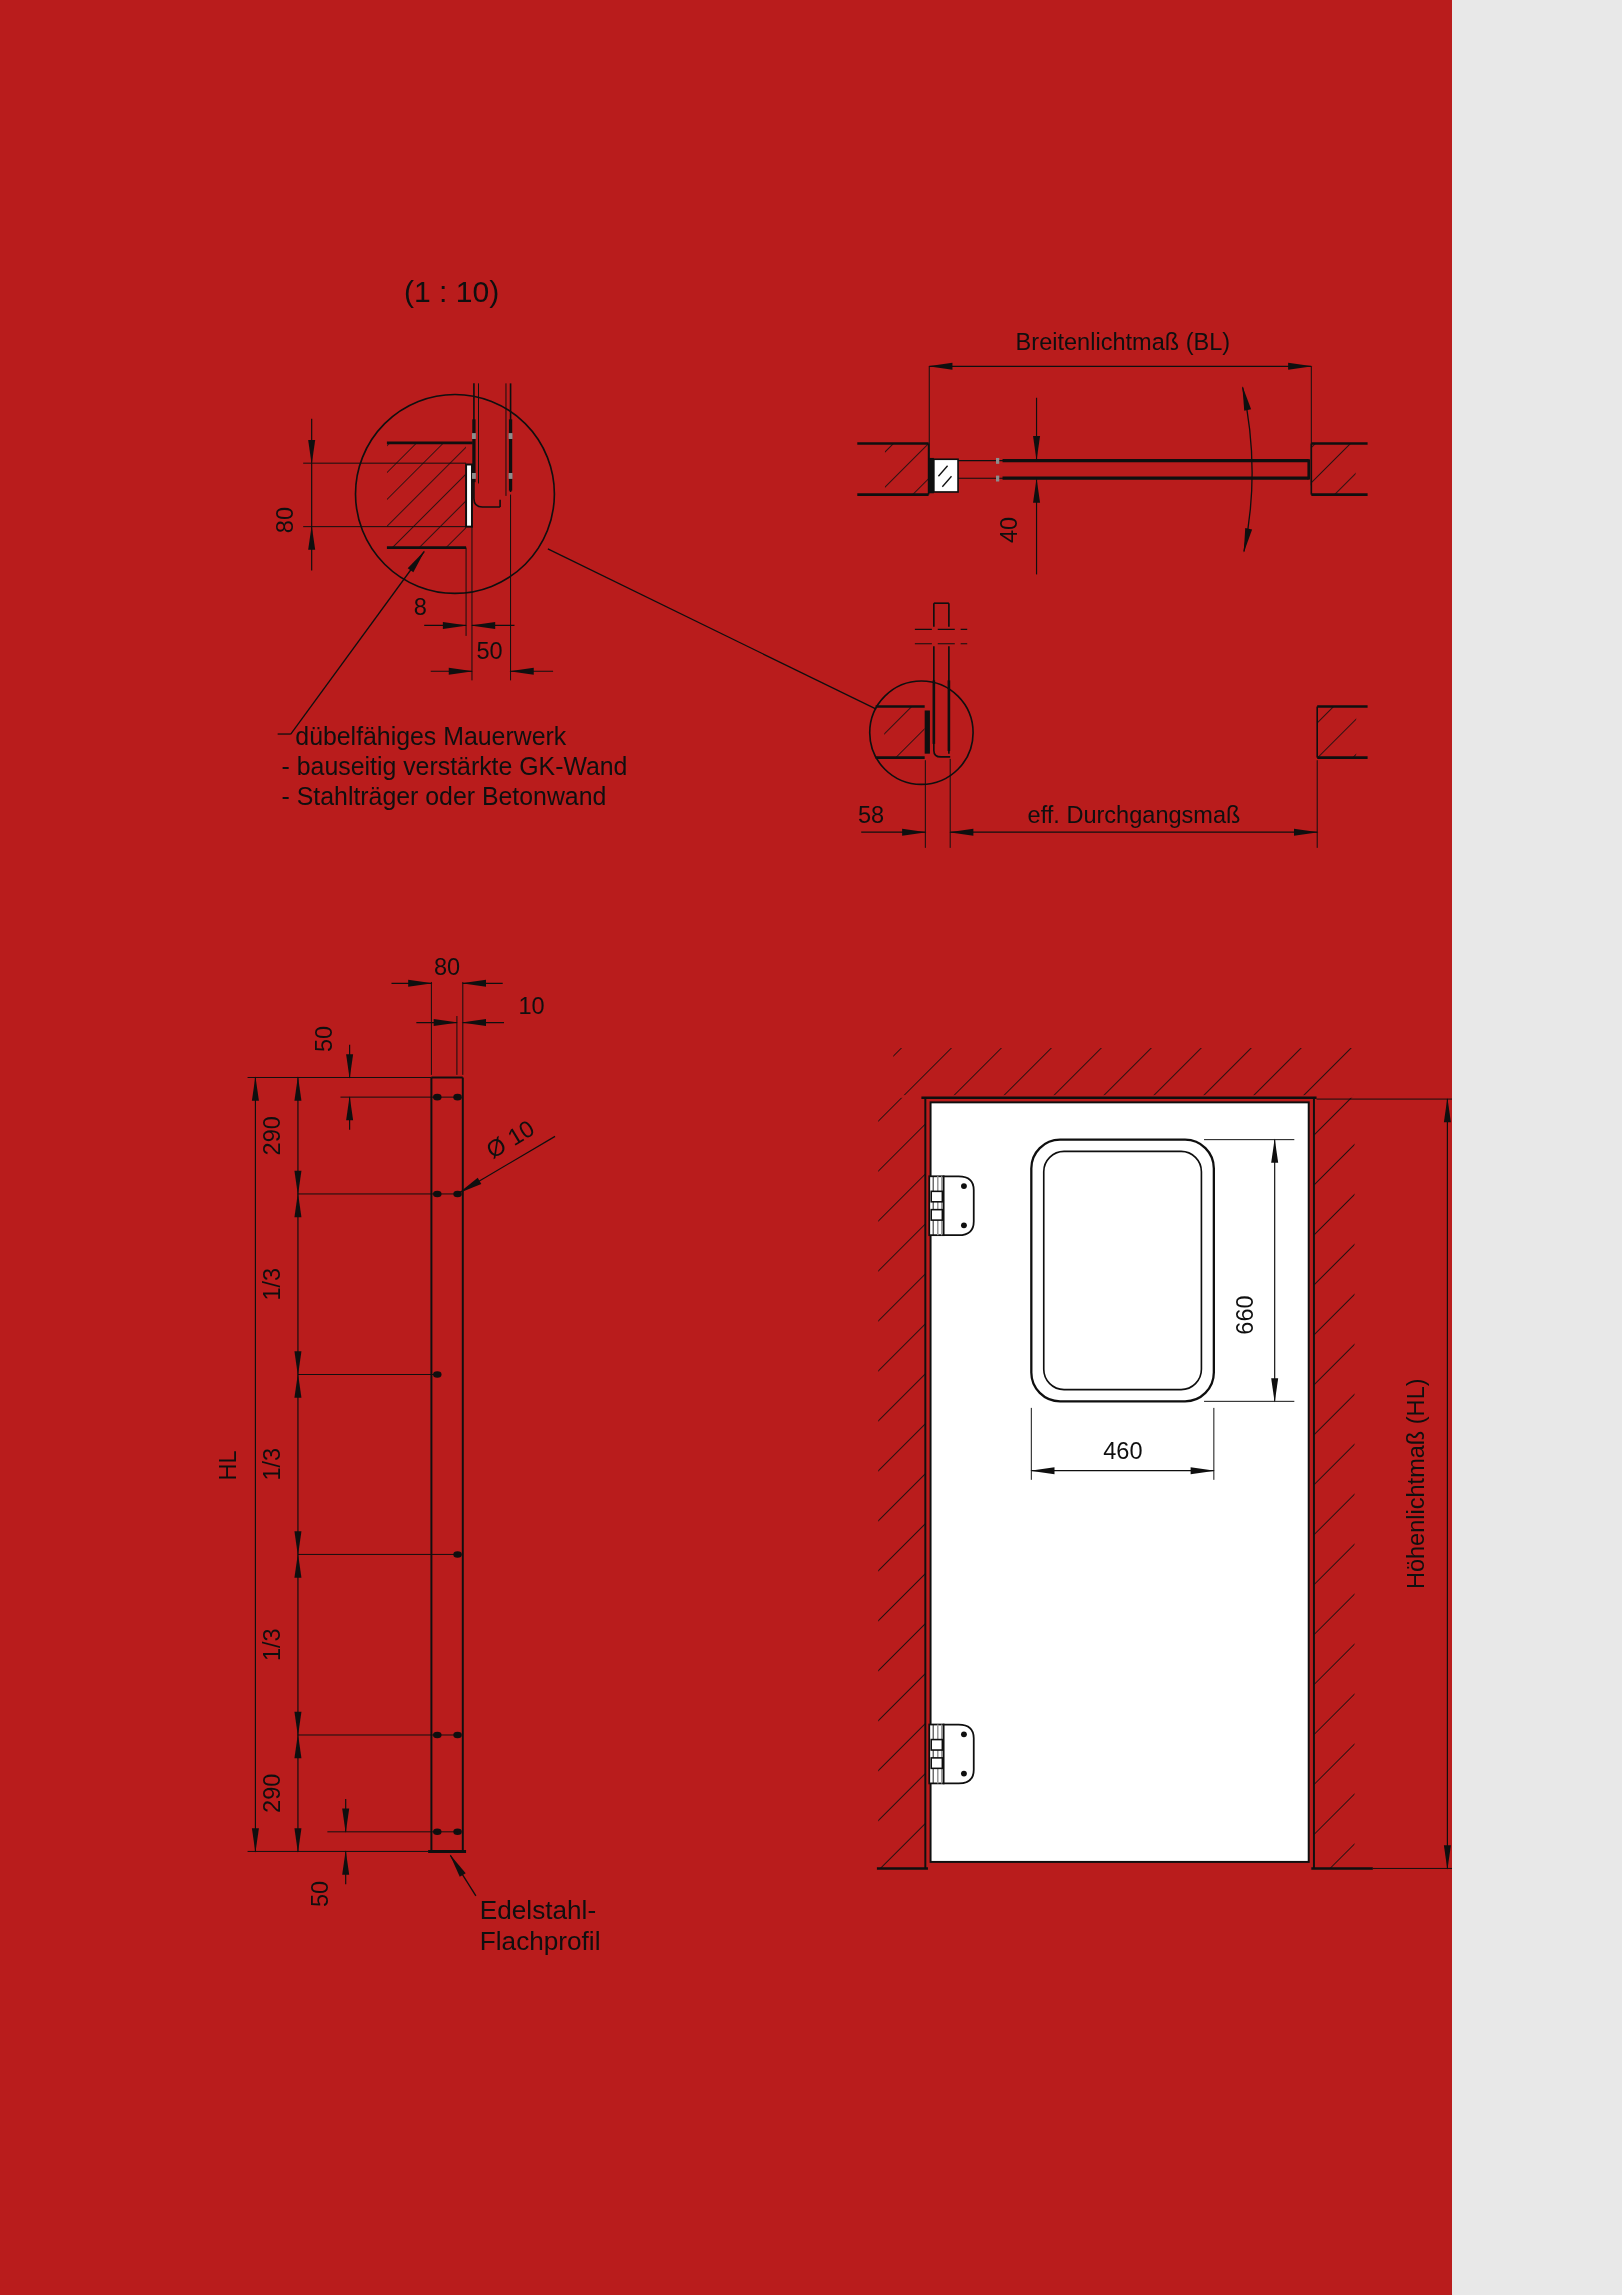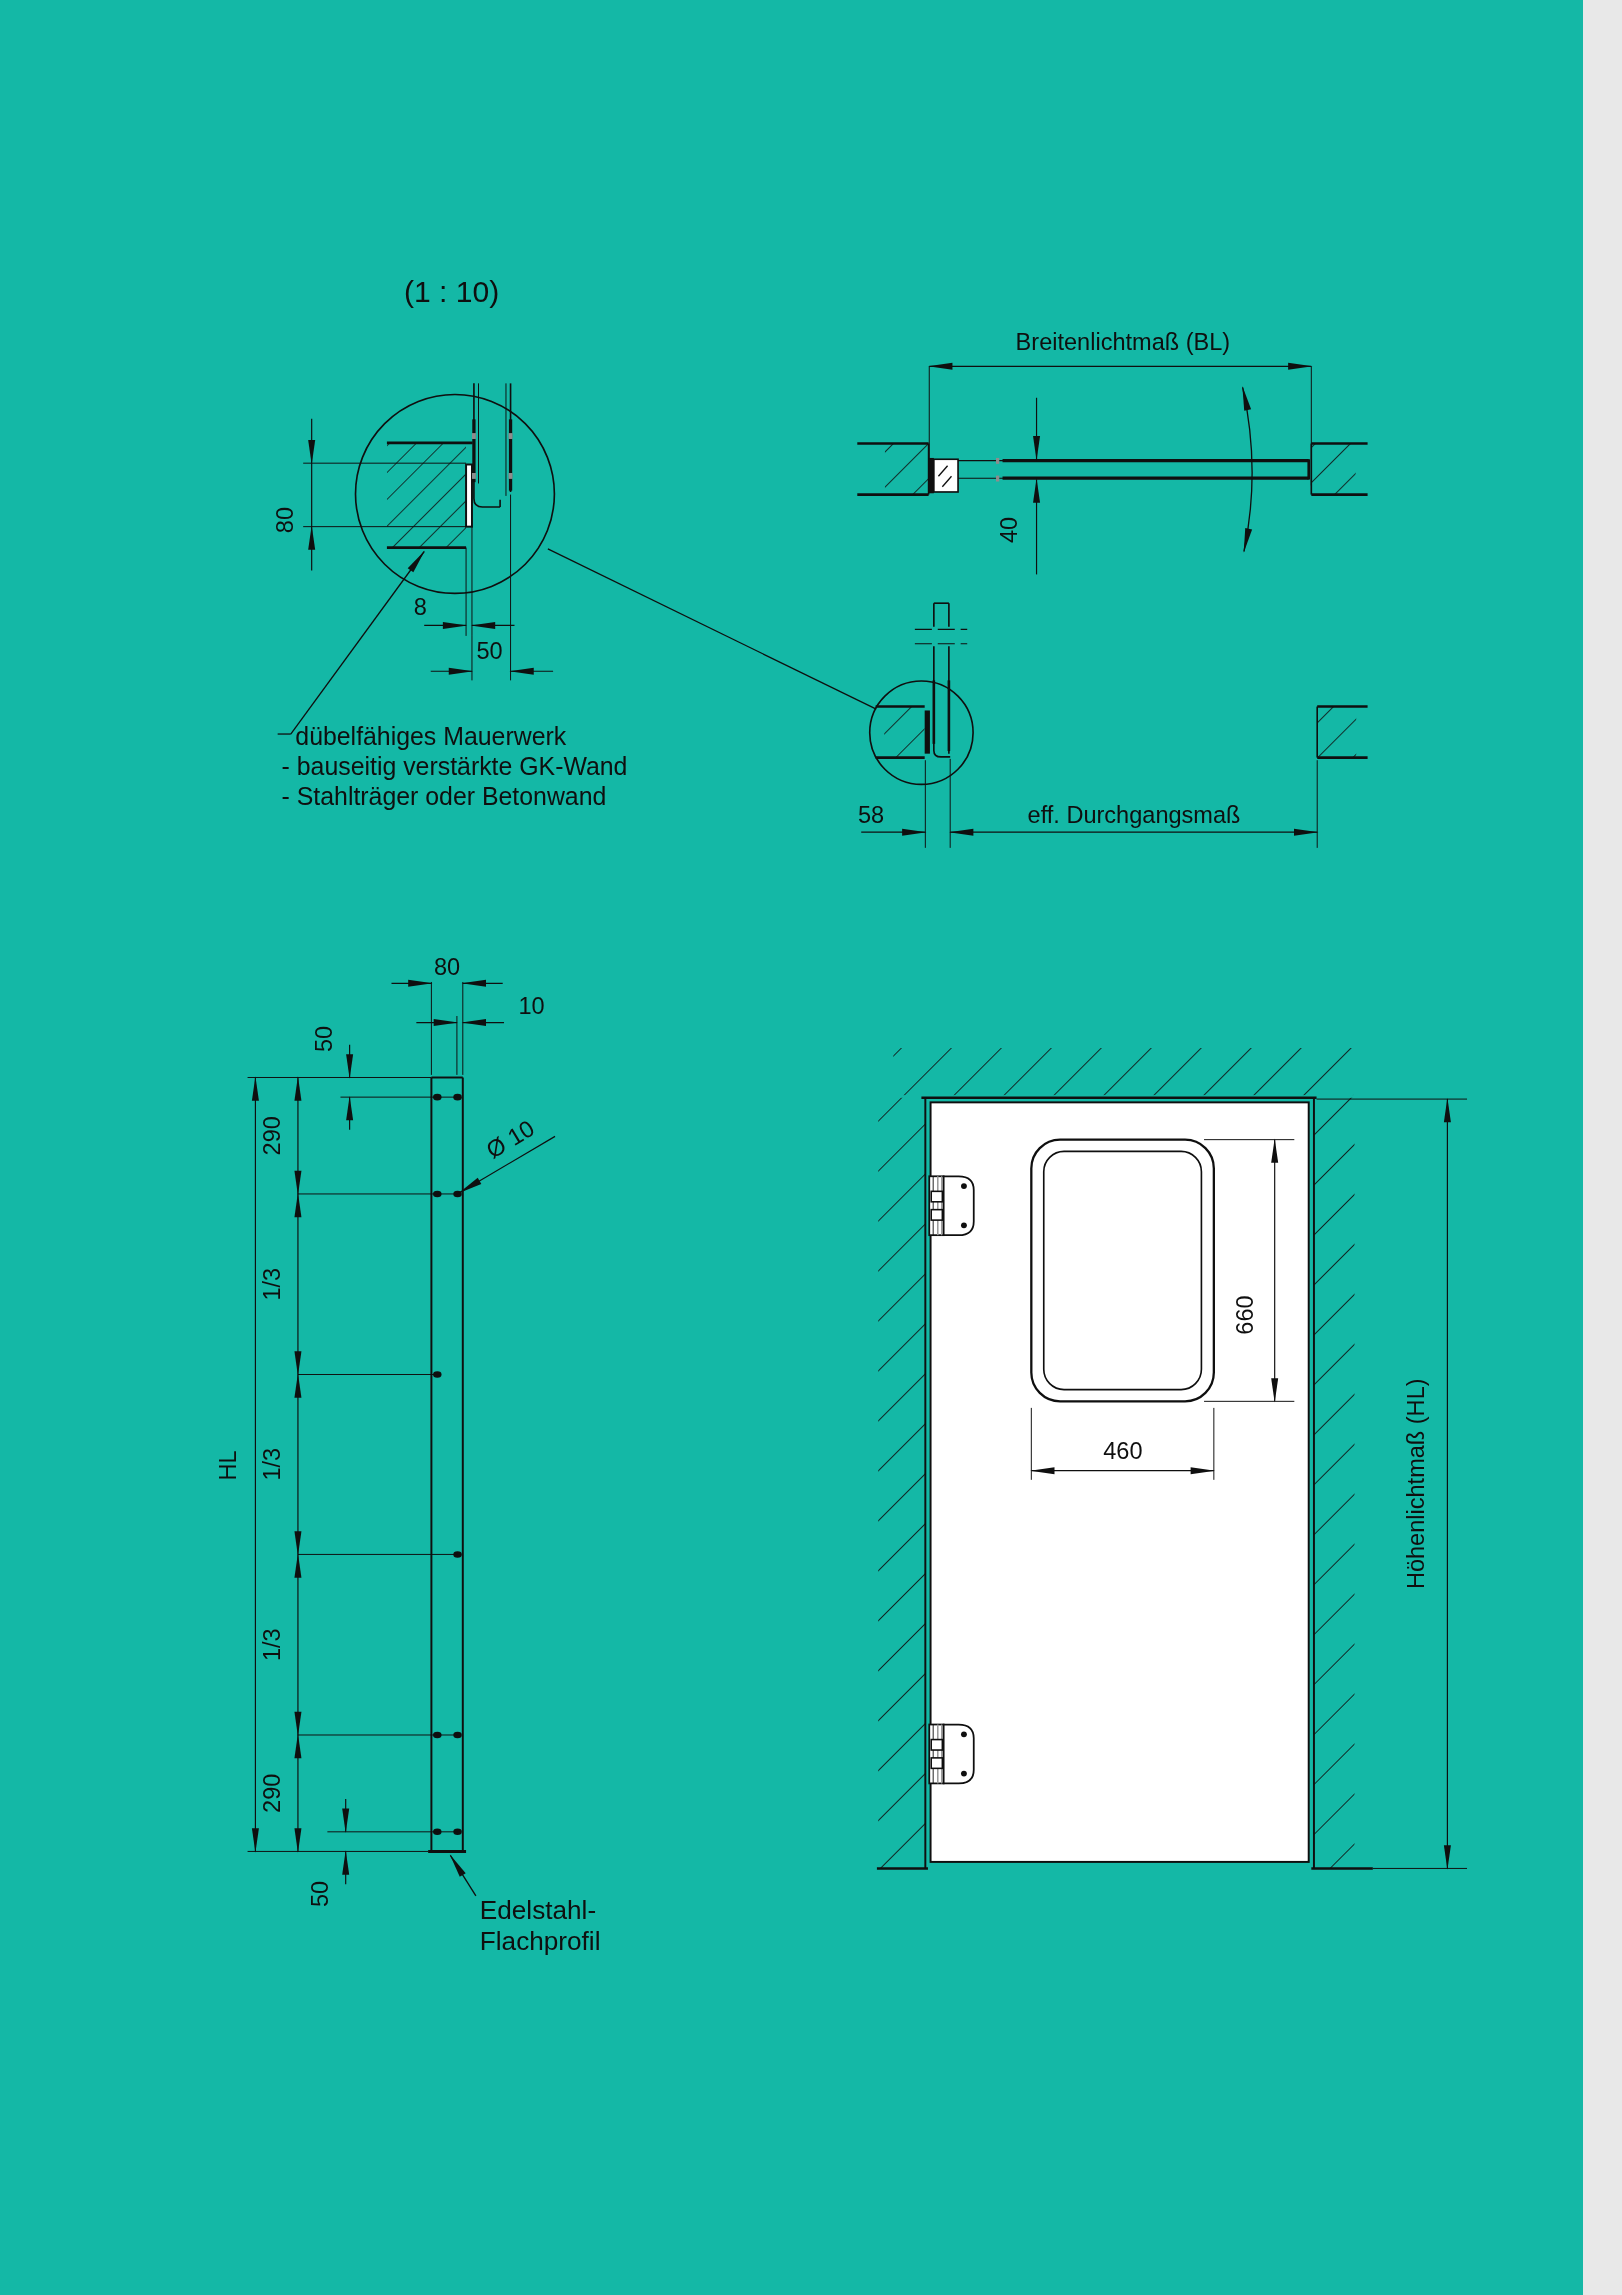--- a/index.html
+++ b/index.html
@@ -1,19 +1,19 @@
 <!DOCTYPE html>
 <html style="font-size:10.5px"><head>
 <meta charset="utf-8">
 <style>
   html,body{margin:0;padding:0;background:#e8e8e8;}
   .page{
     position:relative;
-    width:1583px;height:2295px;
-    background:#14b8a6;
+    width:1452px;height:2295px;
+    background:#b91c1c;
     font-family:"Liberation Sans", sans-serif;
     overflow:hidden;
   }
   svg{position:absolute;left:0;top:0;}
   text{fill:#0f0f0f;}
   .lab{font-size:36px;}
   .lab-big{font-size:46px;}
   .lab-note{font-size:38px;}
   .lab-mat{font-size:40px;}
   .ln{stroke:#0f0f0f;fill:none;}

